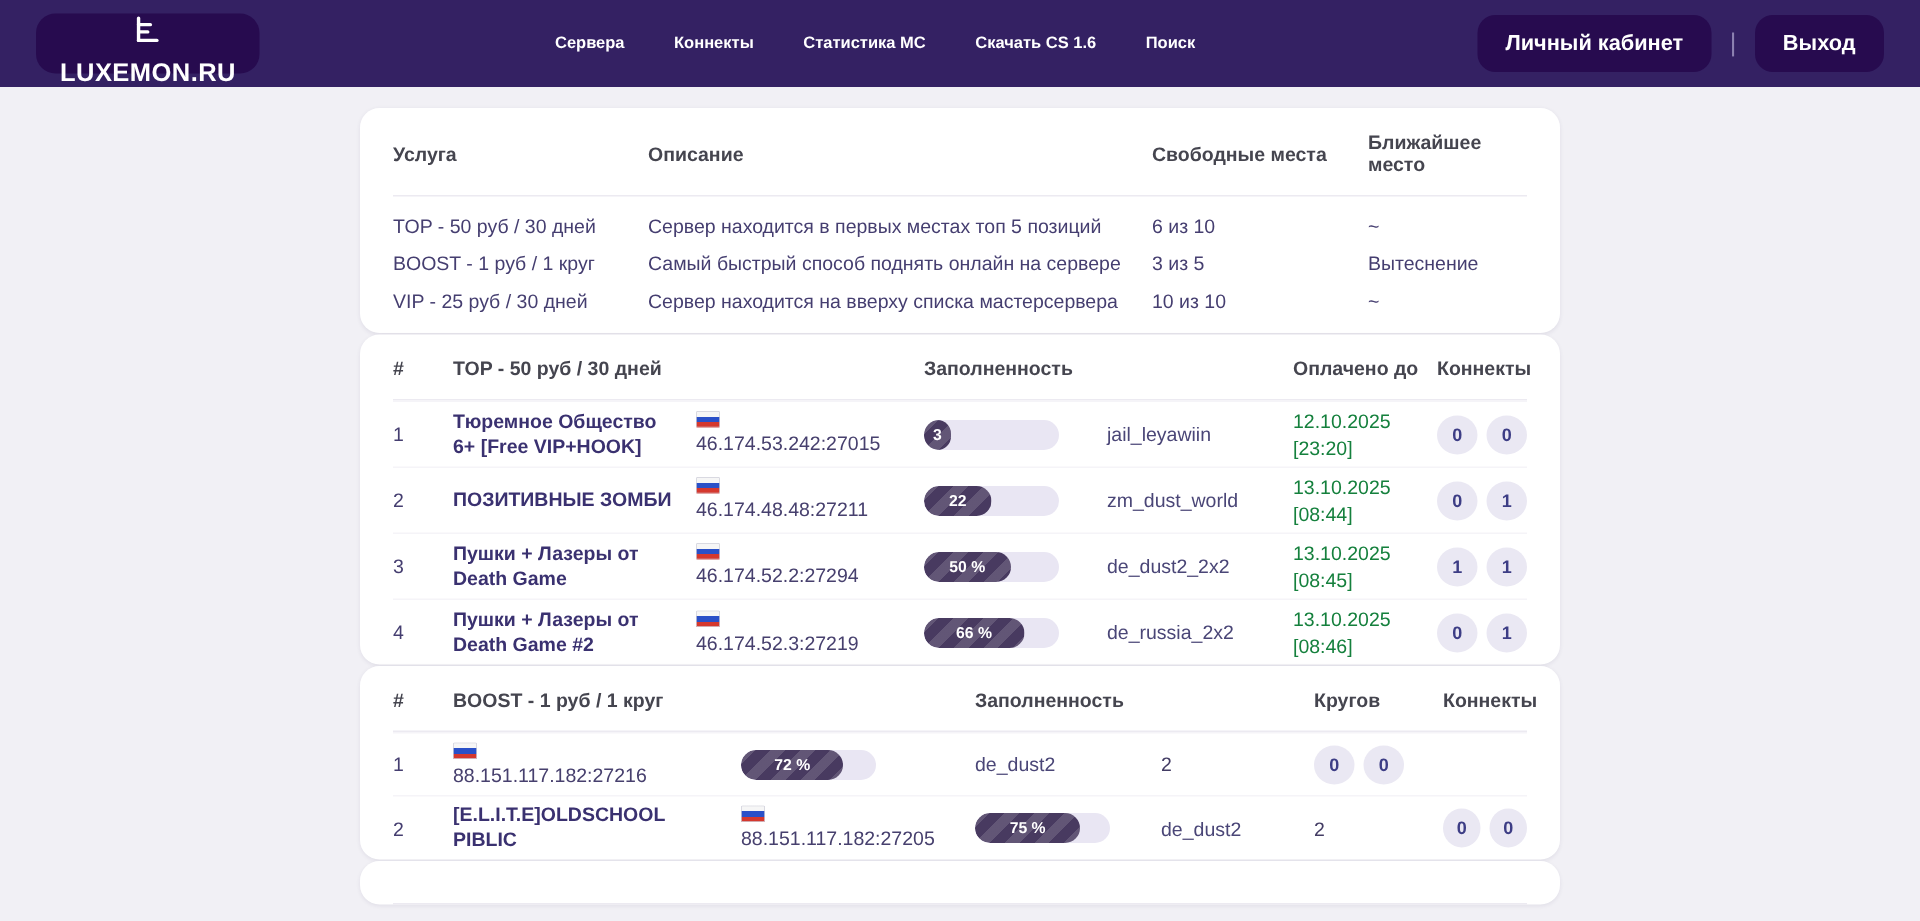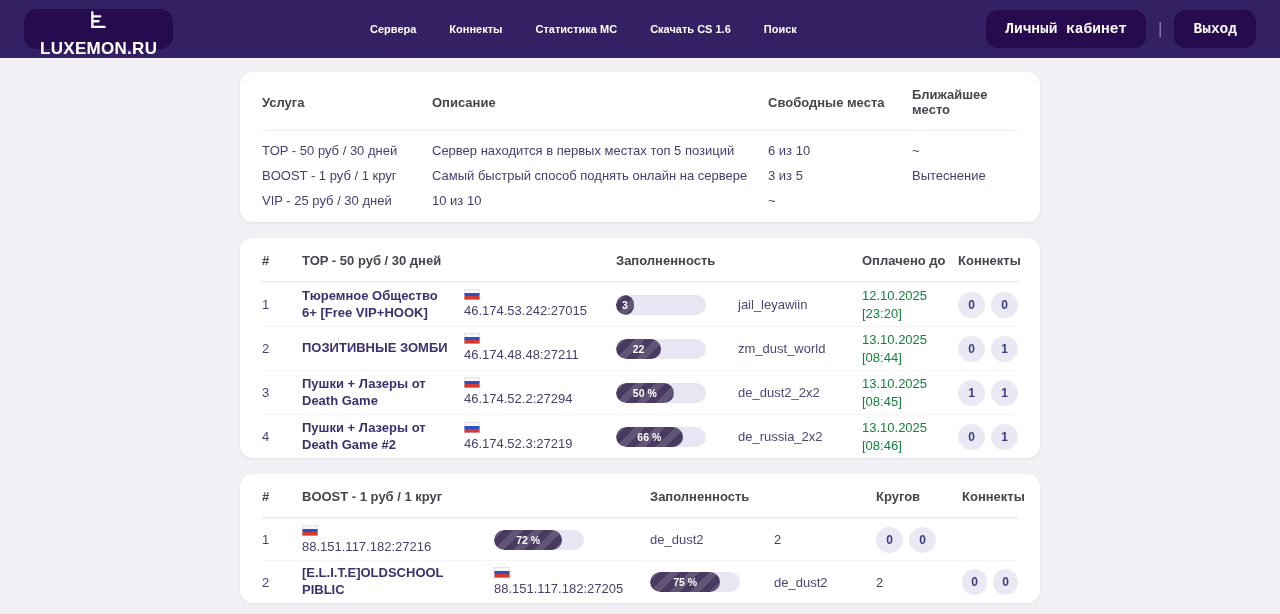--- a/index.html
+++ b/index.html
@@ -12,26 +12,26 @@
   .page{width:1280px;height:614px;background:var(--page-bg);overflow:hidden;position:relative;}
 
   
   .topbar{height:58px;background:var(--header-bg);position:relative;display:flex;align-items:center;padding:0 24px;}
   .logo-pill{display:flex;align-items:center;gap:9px;background:var(--pill-bg);border-radius:13px;height:40px;padding:0 16px;cursor:pointer;flex-direction:column;}
   .logo-pill svg{display:block;}
   .logo-text{color:#fff;font-weight:bold;font-size:17px;letter-spacing:.3px;}
   .nav{position:absolute;left:370px;top:0;height:100%;display:flex;align-items:center;gap:33px;}
   .nav-item{color:#fff;font-weight:bold;font-size:11px;cursor:pointer;white-space:nowrap;}
   .topbar-right{margin-left:auto;display:flex;align-items:center;gap:12px;}
-  .pill-btn{background:var(--pill-bg);color:#fff;font-weight:bold;font-size:14.5px;border:none;border-radius:12px;height:38px;padding:0 19px;cursor:pointer;font-family:Liberation Mono, monospace;}
+  .pill-btn{background:var(--pill-bg);color:#fff;font-weight:bold;font-size:14.5px;border:none;border-radius:12px;height:38px;padding:0 19px;cursor:pointer;font-family:Liberation Sans, sans-serif;}
   .vdivider{color:#8d82b1;font-size:17px;}
 
   
   .content{width:800px;margin:14px auto 0;}
-  .card{background:var(--card-bg);border-radius:13px;box-shadow:0 1px 3px rgba(40,30,80,.08);padding:0 22px;margin-bottom:16px;}
+  .card{background:var(--card-bg);border-radius:13px;box-shadow:0 1px 3px rgba(40,30,80,.08);padding:0 22px;margin-bottom:1px;}
   .thead{display:grid;align-items:center;padding:15px 0 13px;border-bottom:1px solid #eceaf1;
          color:var(--head-text);font-weight:bold;font-size:13px;}
   .trow{display:grid;align-items:center;font-size:13px;color:var(--text-dark);}
 
   
   .grid-services{grid-template-columns:170px 336px 144px 106px;}
   .card-services .trow{height:25px;}
   .card-services .tbody{padding:7px 0 9px;}
 
   
@@ -109,20 +109,21 @@
           <div>~</div>
         </div>
         <div class="trow grid-services">
           <div>BOOST - 1 руб / 1 круг</div>
           <div>Самый быстрый способ поднять онлайн на сервере</div>
           <div>3 из 5</div>
           <div>Вытеснение</div>
         </div>
         <div class="trow grid-services">
           <div>VIP - 25 руб / 30 дней</div>
+          <div>Сервер находится на вверху списка мастерсервера</div>
           <div>10 из 10</div>
           <div>~</div>
         </div>
       </div>
     </section>
 
     <section class="card">
       <div class="thead grid-top">
         <div>#</div>
         <div>TOP - 50 руб / 30 дней</div>

